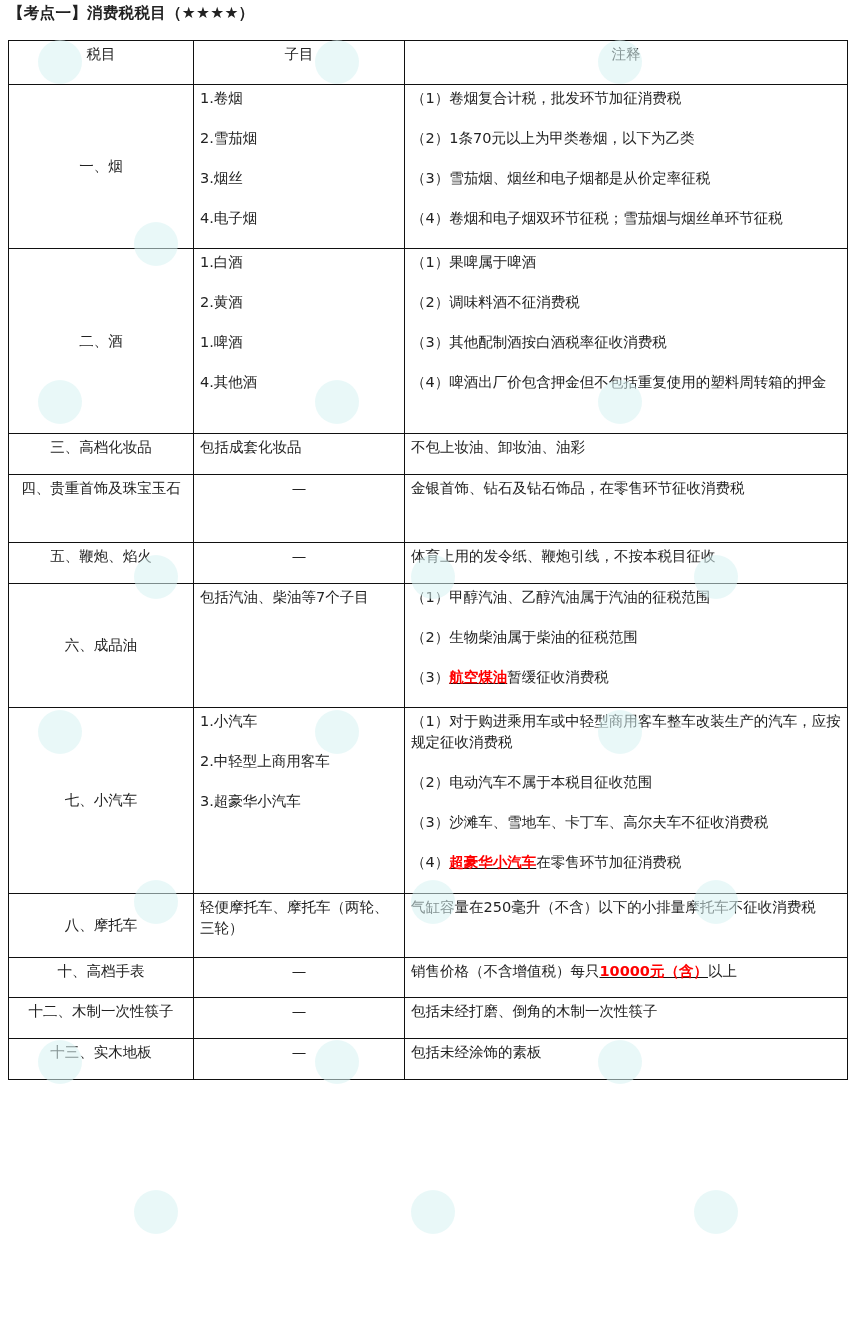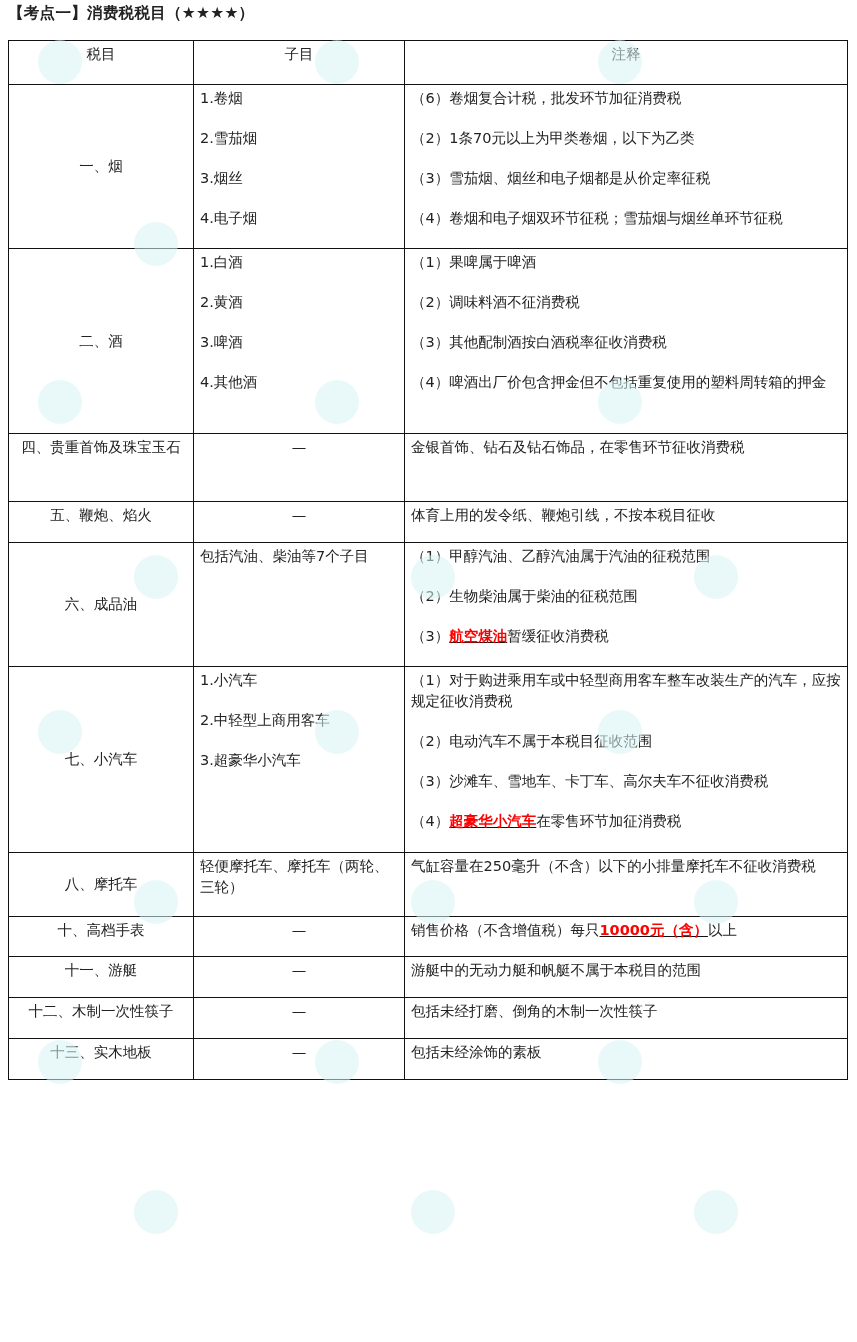--- a/index.html
+++ b/index.html
@@ -47,50 +47,61 @@
       <td class="c2">
           <div class="sub">
         <div class="line">1.卷烟</div>
         <div class="line">2.雪茄烟</div>
         <div class="line">3.烟丝</div>
         <div class="line">4.电子烟</div>
       </div>
         </td>
       <td class="c3">
           <div class="note">
-        <div class="line">（6）卷烟复合计税，批发环节加征消费税</div>
+        <div class="line">（1）卷烟复合计税，批发环节加征消费税</div>
         <div class="line">（2）1条70元以上为甲类卷烟，以下为乙类</div>
         <div class="line">（3）雪茄烟、烟丝和电子烟都是从价定率征税</div>
         <div class="line">（4）卷烟和电子烟双环节征税；雪茄烟与烟丝单环节征税</div>
       </div>
         </td>
     </tr>
 
     <tr style="height:182px;">
       <td class="c1" style="vertical-align:middle;">
           <div class="cat">二、酒</div>
         </td>
       <td class="c2">
           <div class="sub">
         <div class="line">1.白酒</div>
         <div class="line">2.黄酒</div>
-        <div class="line">3.啤酒</div>
+        <div class="line">1.啤酒</div>
         <div class="line">4.其他酒</div>
       </div>
         </td>
       <td class="c3">
           <div class="note">
         <div class="line">（1）果啤属于啤酒</div>
         <div class="line">（2）调味料酒不征消费税</div>
         <div class="line">（3）其他配制酒按白酒税率征收消费税</div>
         <div class="line wrap">（4）啤酒出厂价包含押金但不包括重复使用的塑料周转箱的押金</div>
       </div>
         </td>
     </tr>
 
+    <tr style="height:41px;">
+      <td class="c1">
+          <div class="cat-top" style="padding-top:3px;">三、高档化妆品</div>
+        </td>
+      <td class="c2">
+          <div class="sub-text">包括成套化妆品</div>
+        </td>
+      <td class="c3">
+          <div class="plain">不包上妆油、卸妆油、油彩</div>
+        </td>
+    </tr>
 
     <tr style="height:68px;">
       <td class="c1">
           <div class="cat-top" style="padding-top:3px;">四、贵重首饰及珠宝玉石</div>
         </td>
       <td class="c2">
           <div class="sub-center">—</div>
         </td>
       <td class="c3">
           <div class="plain">金银首饰、钻石及钻石饰品，在零售环节征收消费税</div>
@@ -170,31 +181,20 @@
       <td class="c2">
           <div class="sub-center">—</div>
         </td>
       <td class="c3">
           <div class="plain">
         <span>销售价格（不含增值税）每只</span><span class="hl">10000元（含）</span><span>以上</span>
       </div>
         </td>
     </tr>
 
-    <tr style="height:41px;">
-      <td class="c1">
-          <div class="cat-top" style="padding-top:3px;">十一、游艇</div>
-        </td>
-      <td class="c2">
-          <div class="sub-center">—</div>
-        </td>
-      <td class="c3">
-          <div class="plain">游艇中的无动力艇和帆艇不属于本税目的范围</div>
-        </td>
-    </tr>
 
     <tr style="height:41px;padding-left:28px;">
       <td class="c1">
           <div class="cat-top" style="padding-top:3px;padding-left:2px;padding-right:2px;">十二、木制一次性筷子</div>
         </td>
       <td class="c2">
           <div class="sub-center">—</div>
         </td>
       <td class="c3">
           <div class="plain">包括未经打磨、倒角的木制一次性筷子</div>

